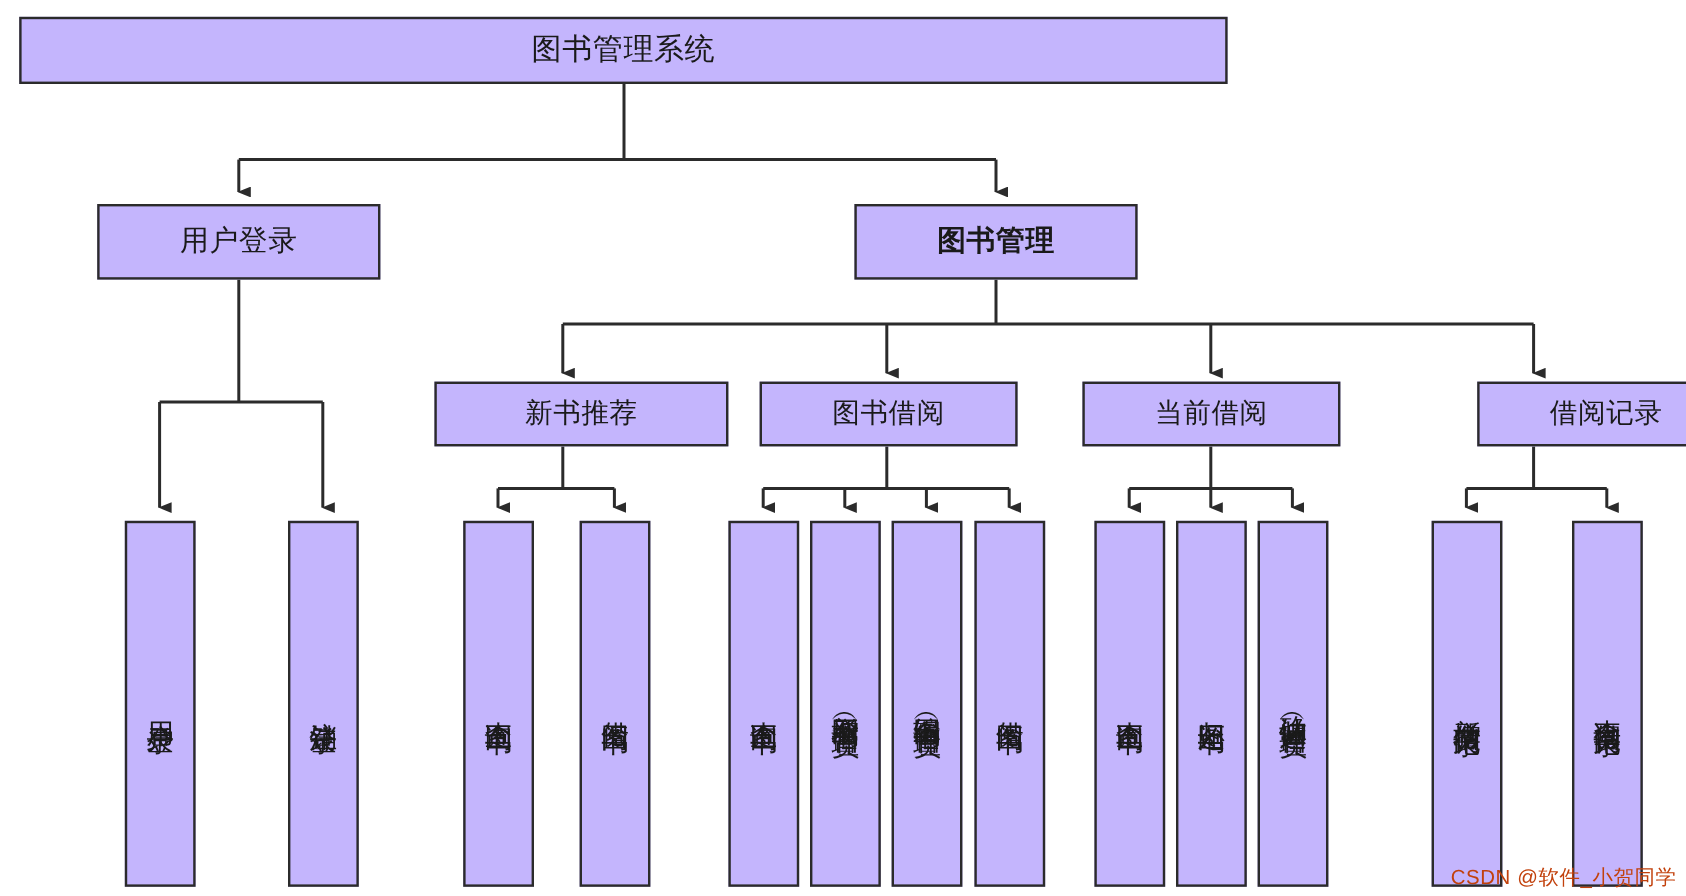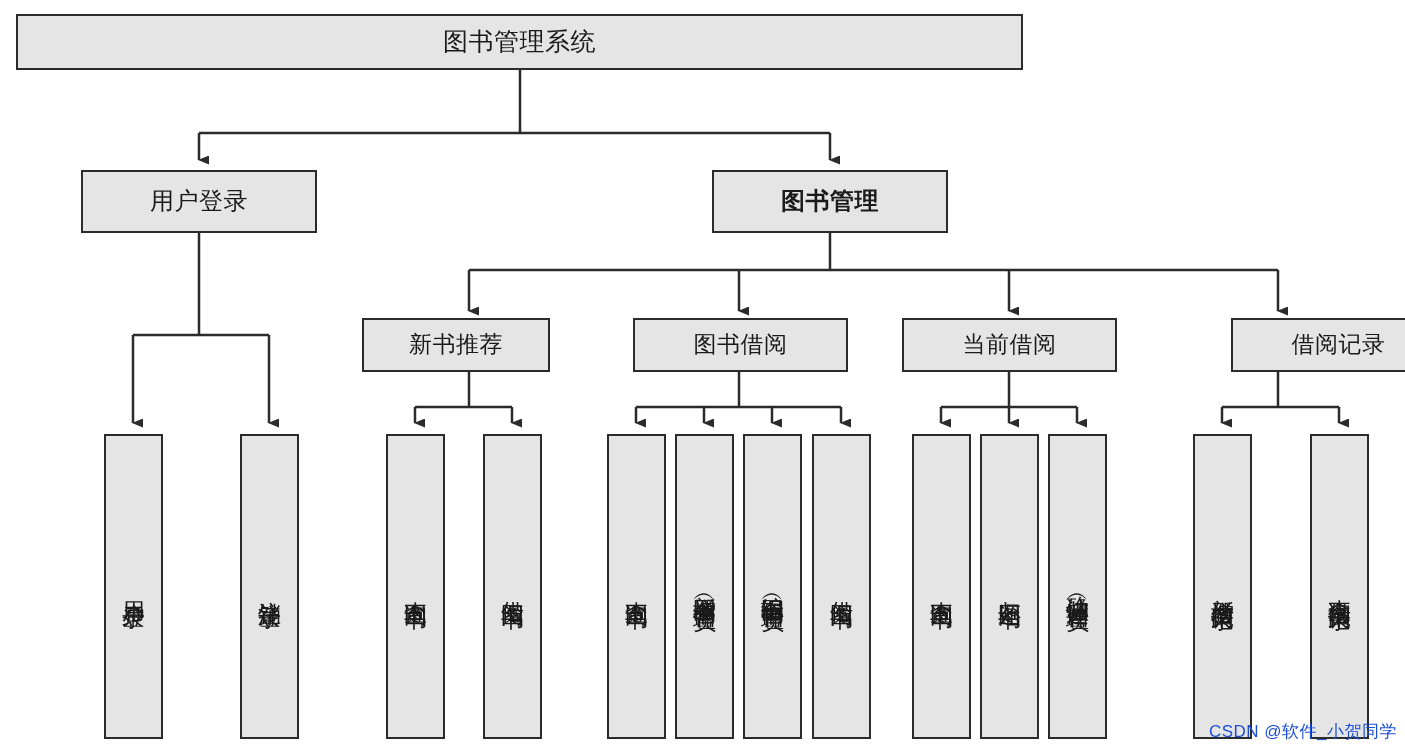--- a/index.html
+++ b/index.html
@@ -21,21 +21,21 @@
   #diagram-svg {
     position: absolute;
     left: 0;
     top: 0;
     width: 1405px;
     height: 747px;
   }
   .node-box {
     position: absolute;
     box-sizing: border-box;
-    background: #e5e5e5;
+    background: #c4b5fd;
     border: 2px solid #2b2b2b;
     display: flex;
     align-items: center;
     justify-content: center;
     color: #1a1a1a;
     overflow: hidden;
   }
   .node-box.level-root {
     font-size: 25px;
   }
@@ -60,21 +60,21 @@
     text-orientation: upright;
     line-height: 1.0;
     letter-spacing: 2px;
     max-height: 100%;
   }
   #watermark {
     position: absolute;
     right: 8px;
     bottom: 4px;
     font-size: 17px;
-    color: #1d4ed8;
+    color: #c2410c;
     white-space: nowrap;
     letter-spacing: 0.5px;
   }
 </style>
 </head>
 <body>
 
 <div id="diagram-root">
 
   <svg id="diagram-svg" viewBox="0 0 1405 747" xmlns="http://www.w3.org/2000/svg">
@@ -134,21 +134,21 @@
     <span class="node-label">图书管理系统</span>
   </div>
 
   <div class="node-box level-two" style="left:81px; top:170px; width:236px; height:63px;">
     <span class="node-label">用户登录</span>
   </div>
   <div class="node-box level-two" style="left:712px; top:170px; width:236px; height:63px;font-weight:bold;">
     <span class="node-label">图书管理</span>
   </div>
 
-  <div class="node-box level-three" style="left:362px; top:318px; width:188px; height:54px;">
+  <div class="node-box level-three" style="left:362px; top:318px; width:245px; height:54px;">
     <span class="node-label">新书推荐</span>
   </div>
   <div class="node-box level-three" style="left:633px; top:318px; width:215px; height:54px;">
     <span class="node-label">图书借阅</span>
   </div>
   <div class="node-box level-three" style="left:902px; top:318px; width:215px; height:54px;">
     <span class="node-label">当前借阅</span>
   </div>
   <div class="node-box level-three" style="left:1231px; top:318px; width:215px; height:54px;">
     <span class="node-label">借阅记录</span>

